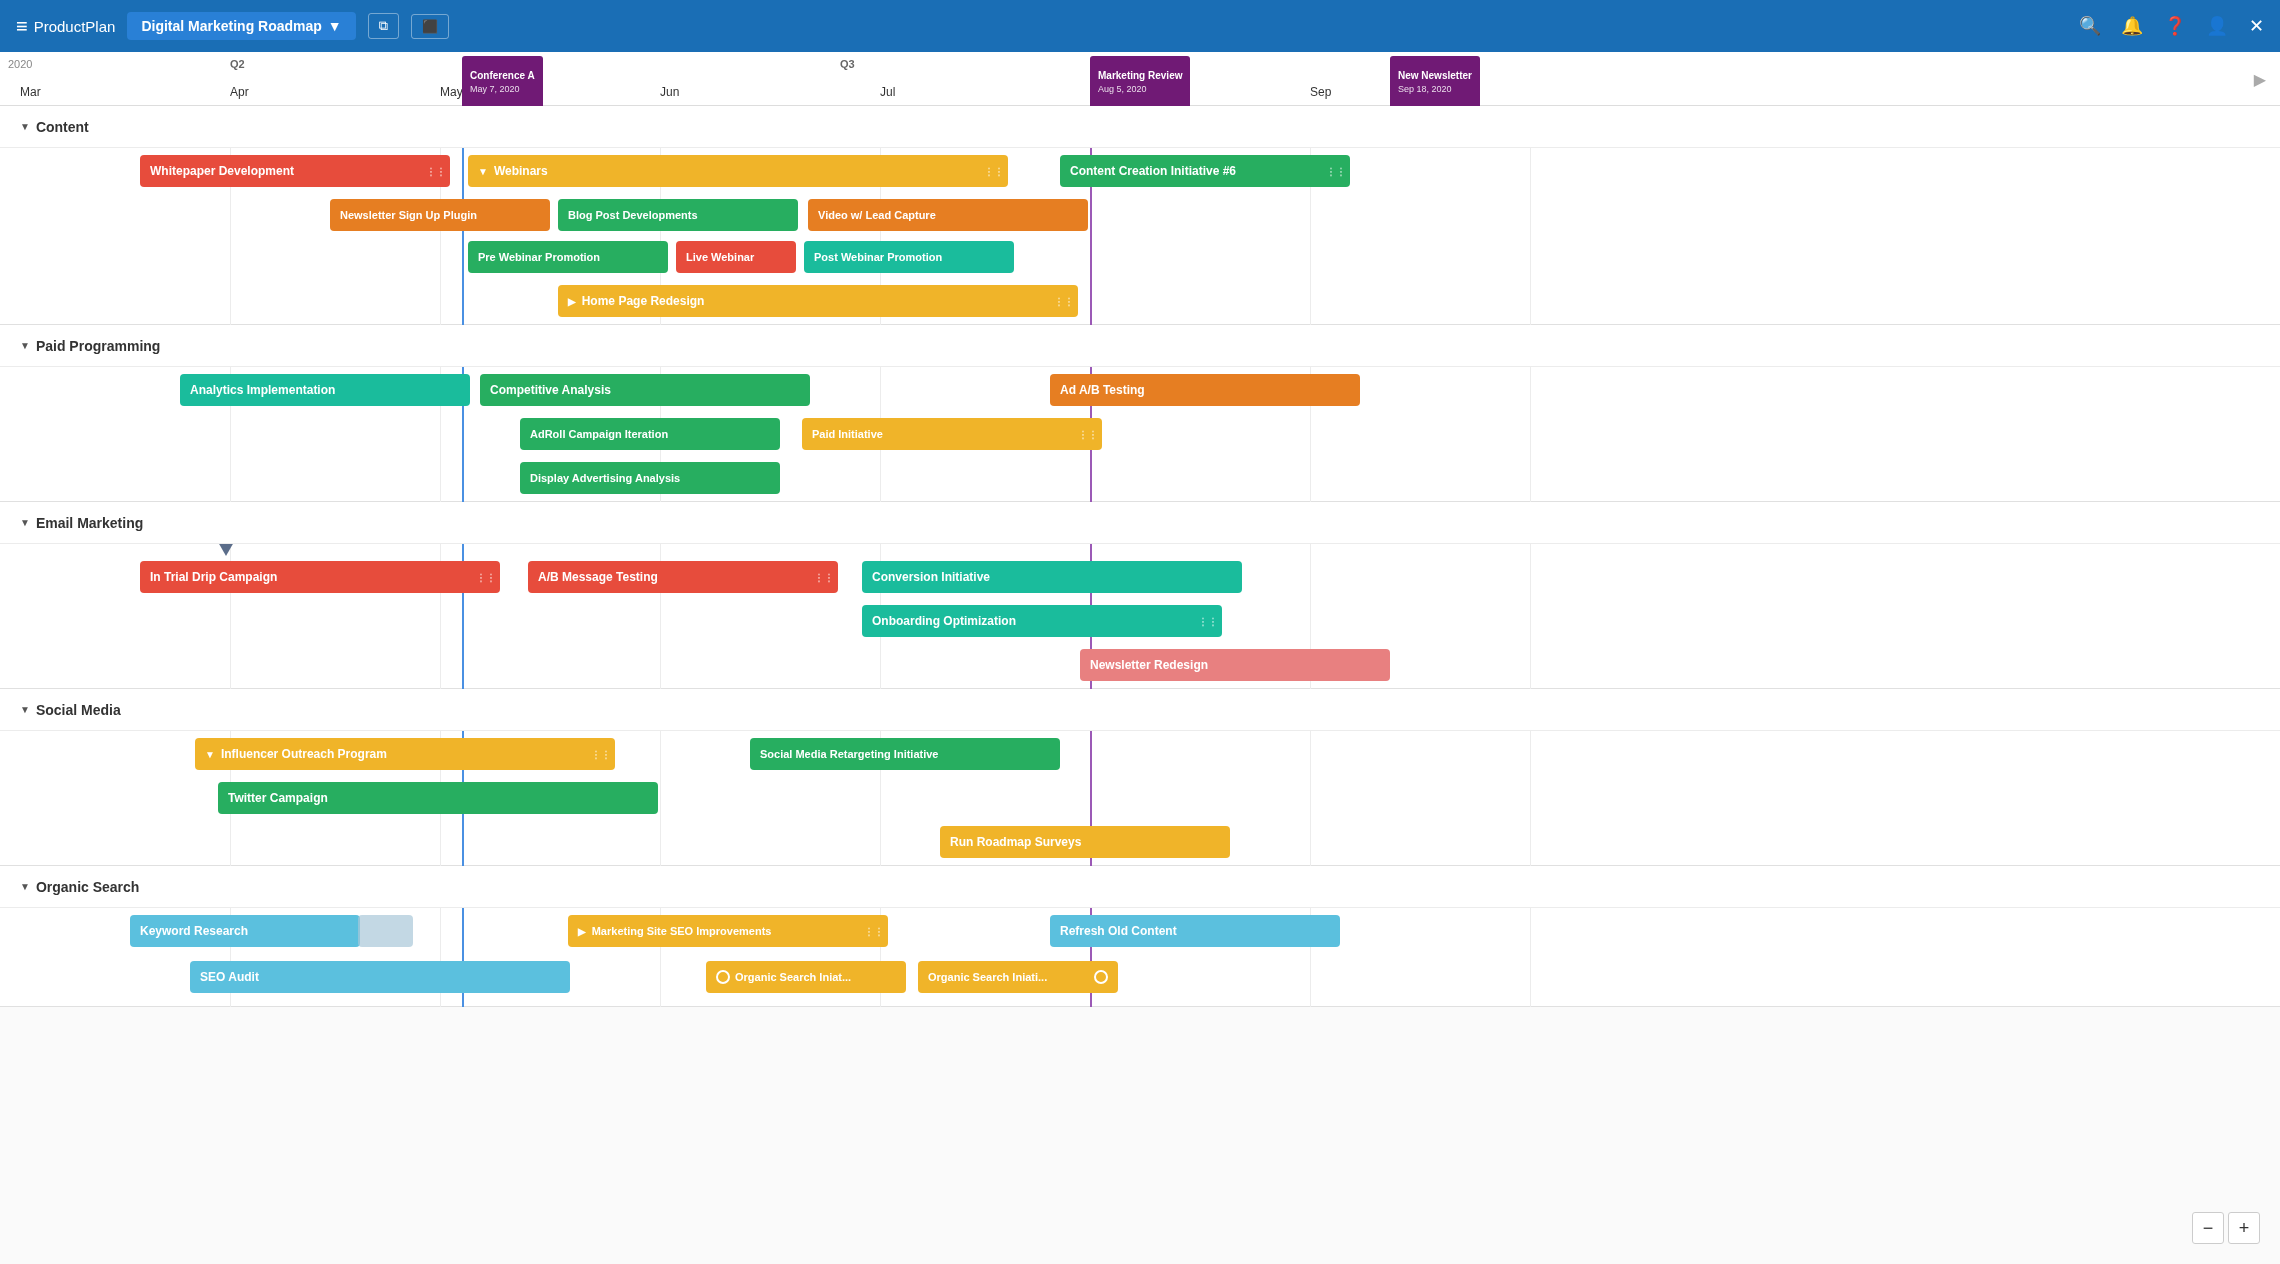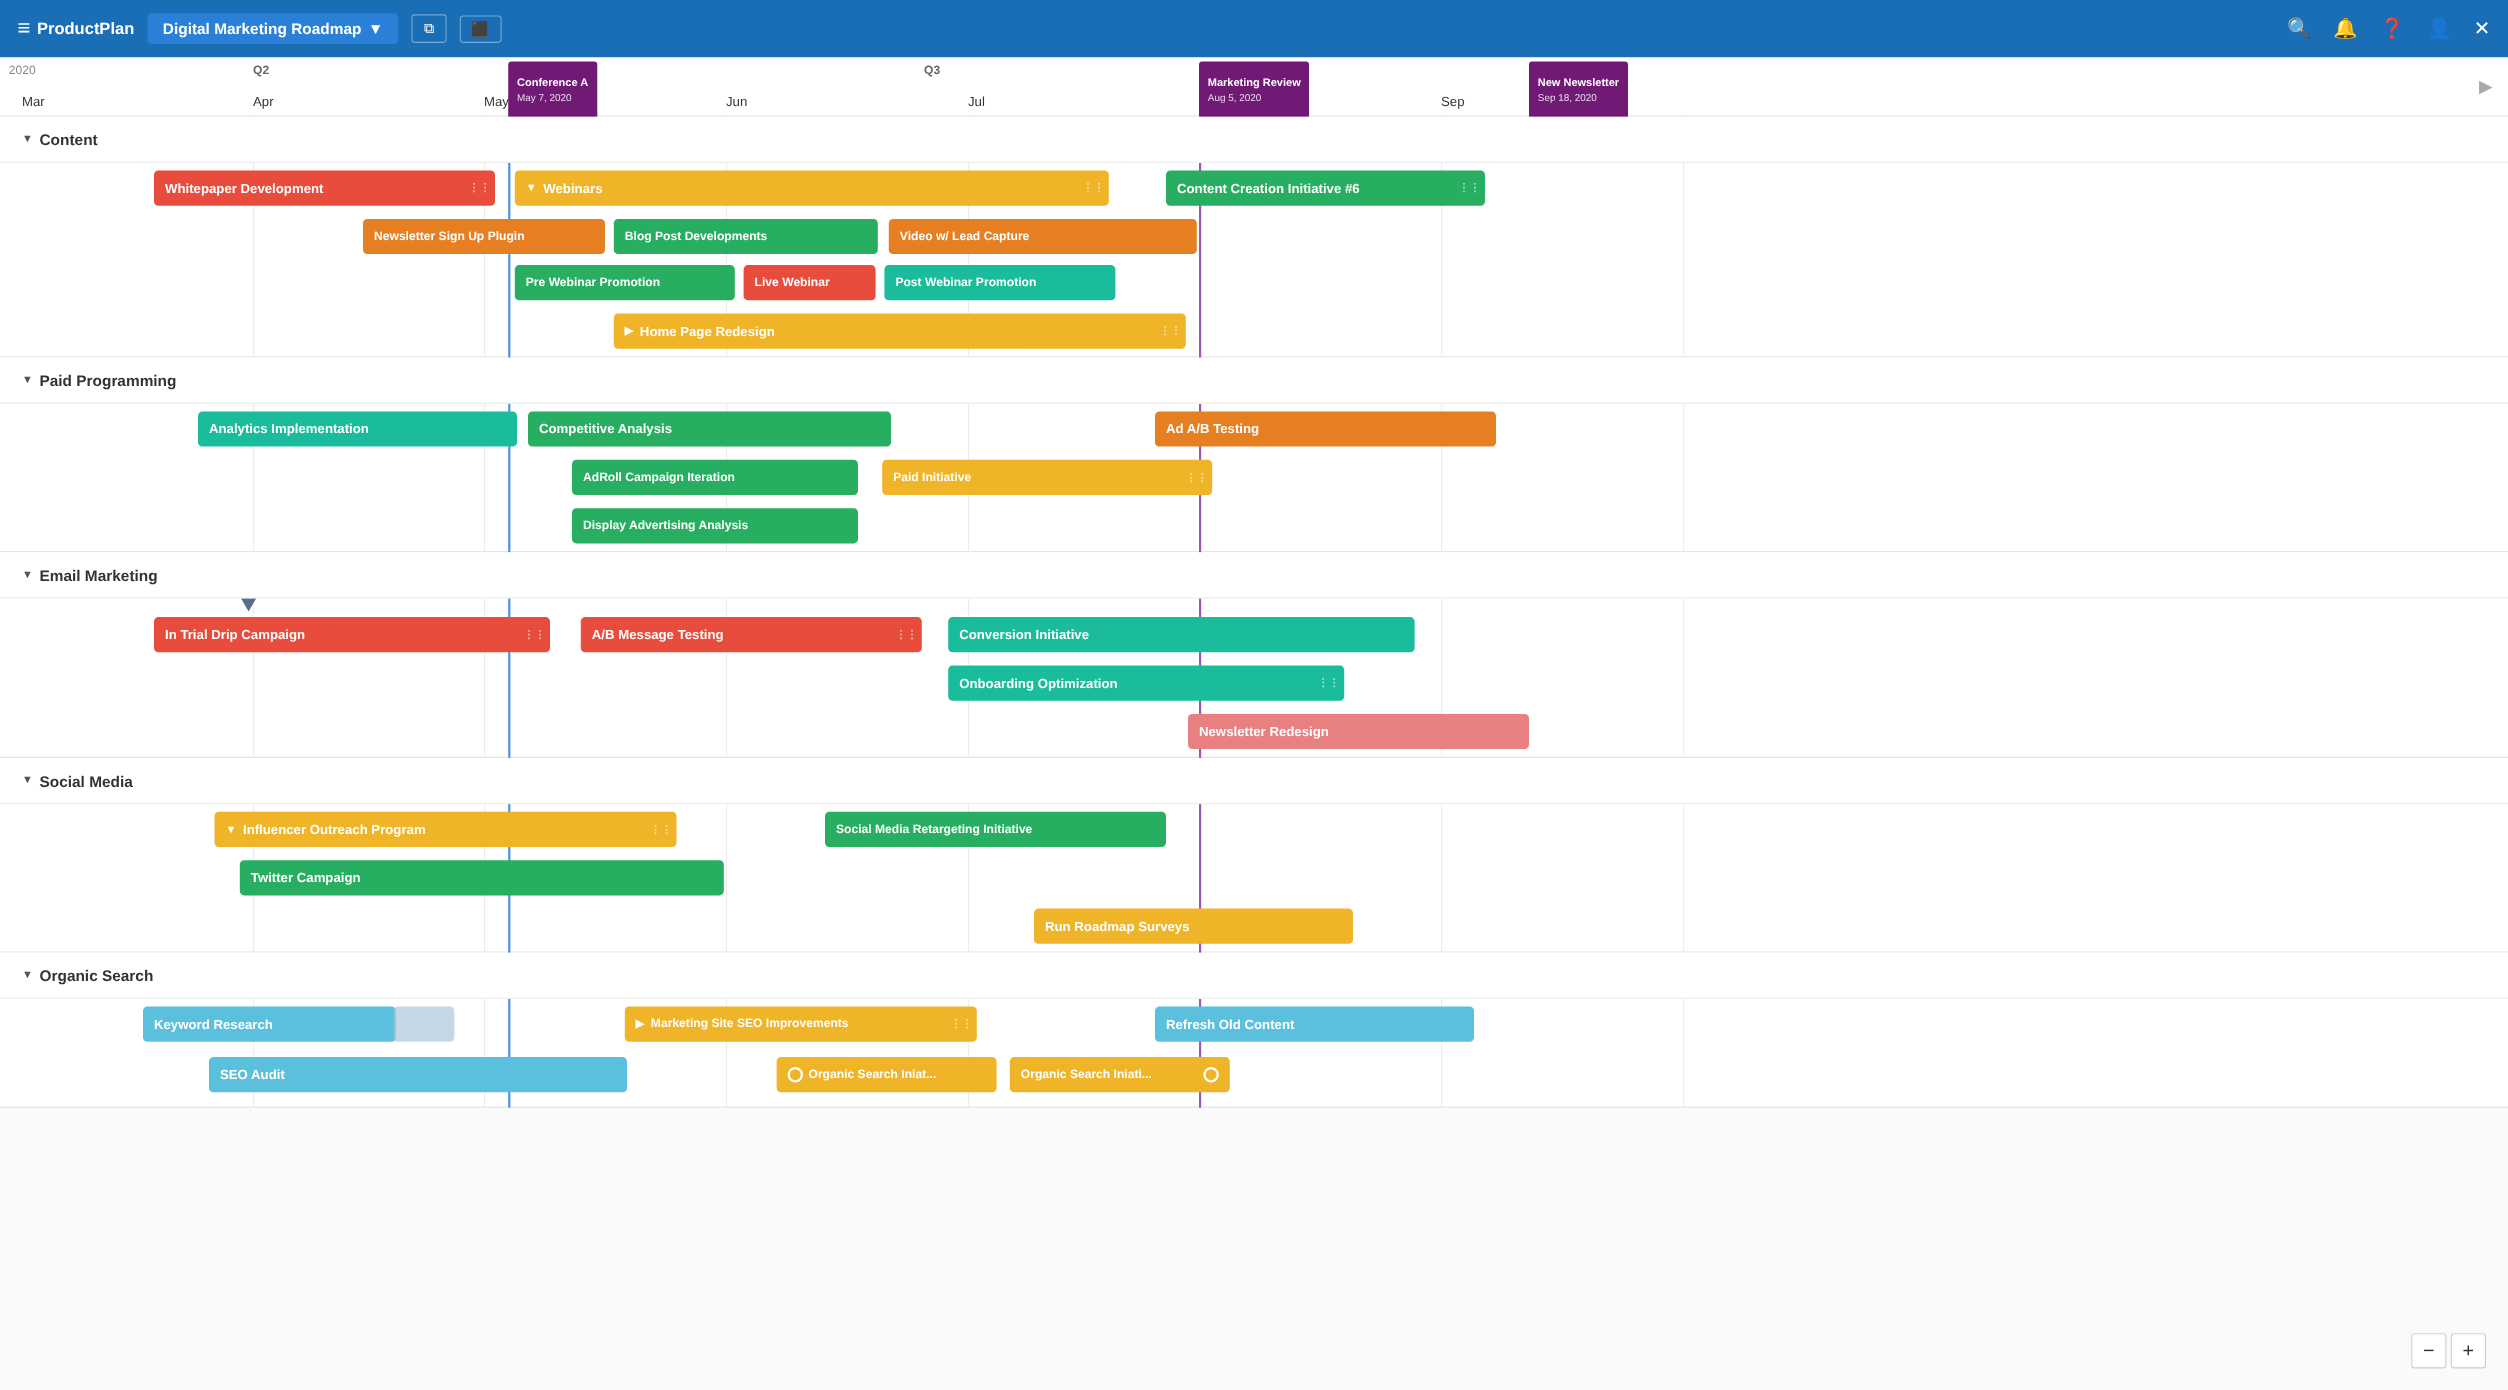--- a/index.html
+++ b/index.html
@@ -180,21 +180,21 @@
       white-space: nowrap;
       line-height: 1.4;
     }
   </style>
 </head>
 <body>
 
 <div class="top-nav">
   <div class="nav-logo">
     <span style="font-size:20px;">≡</span>
-    <span style="font-size:15px;font-weight:700;color:white;">ProductPlan</span>
+    <span style="font-size:15px;font-weight:400;color:white;">ProductPlan</span>
   </div>
   <button class="nav-title-btn">
     <span>Digital Marketing Roadmap</span>
     <span>▼</span>
   </button>
   <button class="nav-action-btn">⧉</button>
   <button class="nav-action-btn">⬛</button>
   <div class="nav-icons">
     <span class="nav-icon">🔍</span>
     <span class="nav-icon">🔔</span>
@@ -351,21 +351,21 @@
 
       <div style="position:relative;height:46px;">
         <div class="bar" style="background:#e74c3c;left:140px;width:360px;top:7px;">
           <span>In Trial Drip Campaign</span>
           <span class="drag-handle">⋮⋮</span>
         </div>
         <div class="bar" style="background:#e74c3c;left:528px;width:310px;top:7px;">
           <span>A/B Message Testing</span>
           <span class="drag-handle">⋮⋮</span>
         </div>
-        <div class="bar" style="background:#1abc9c;left:862px;width:424px;top:7px;">
+        <div class="bar" style="background:#1abc9c;left:862px;width:380px;top:7px;">
           <span>Conversion Initiative</span>
         </div>
       </div>
 
       <div style="position:relative;height:42px;">
         <div class="bar" style="background:#1abc9c;left:862px;width:360px;top:5px;">
           <span>Onboarding Optimization</span>
           <span class="drag-handle">⋮⋮</span>
         </div>
       </div>

